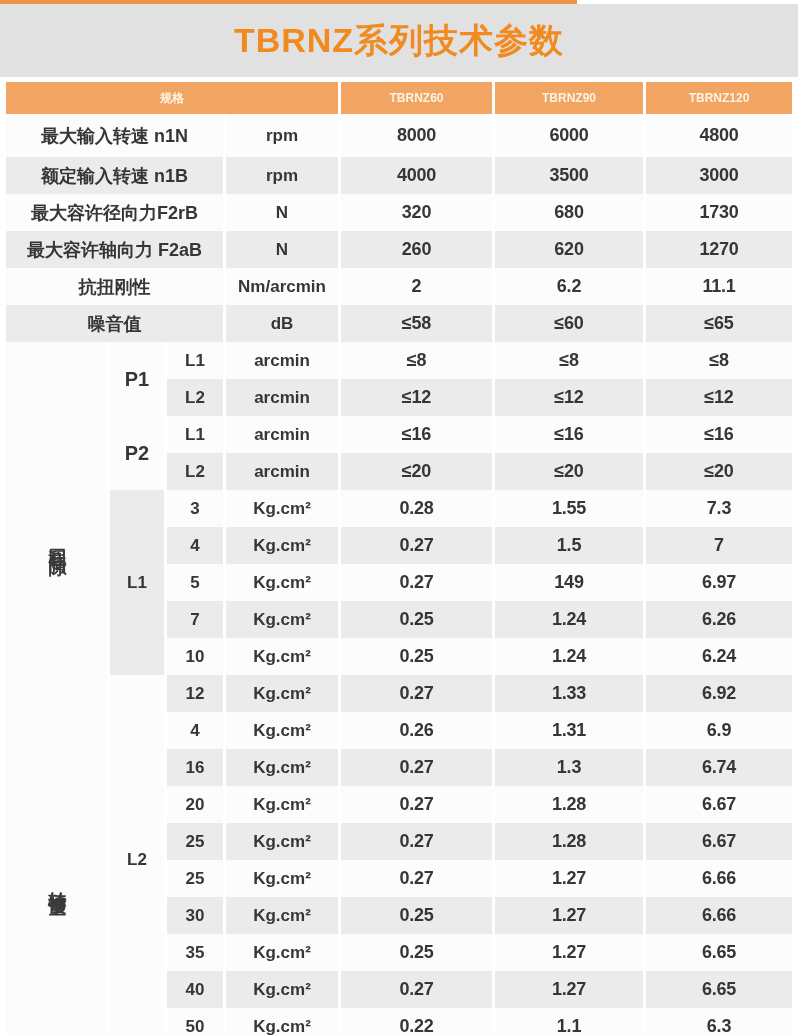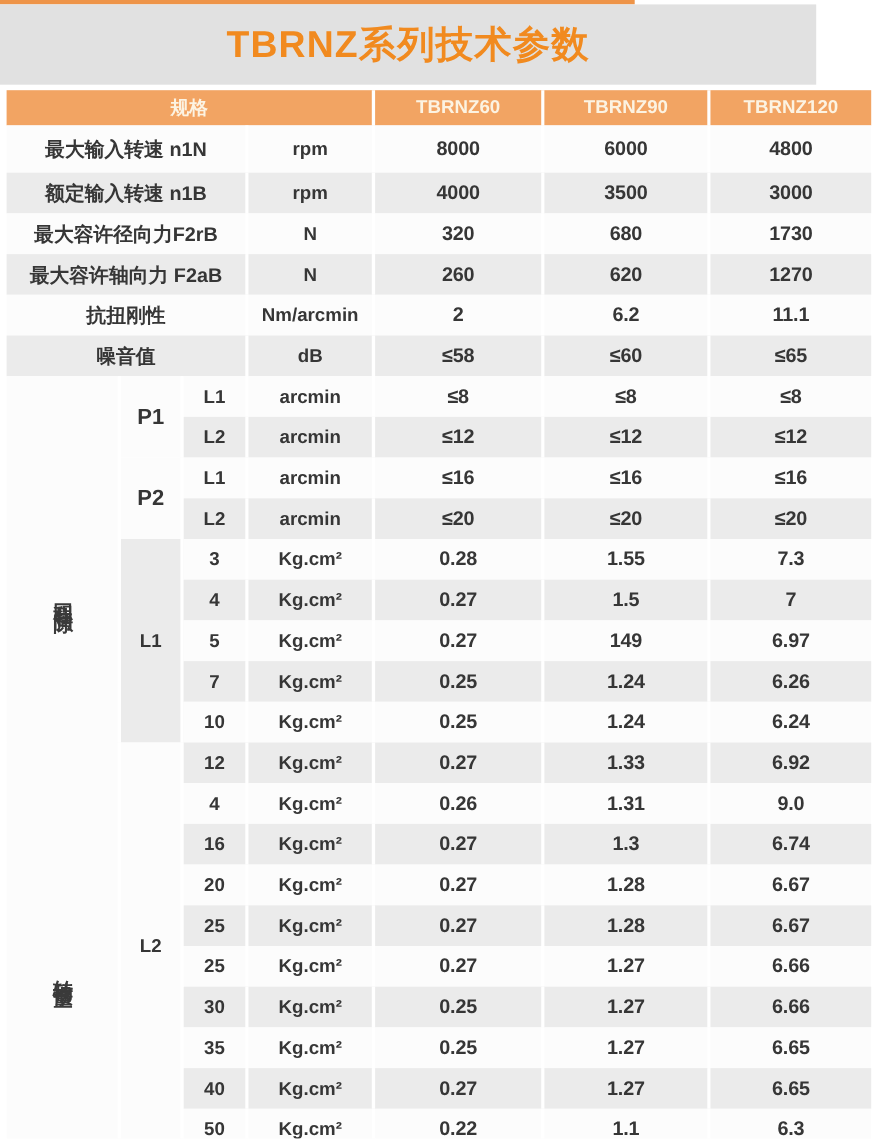--- a/index.html
+++ b/index.html
@@ -3,31 +3,31 @@
 <meta charset="utf-8">
 <style>
   html,body{margin:0;padding:0;}
   body{
     width:798px;height:1035px;overflow:hidden;position:relative;
     background:#ffffff;
     font-family:"Liberation Sans","DejaVu Sans",sans-serif;
     color:#363636;
   }
   .top-strip{position:absolute;left:0;top:0;width:577px;height:4px;background:#ee9448;}
-  .title-band{position:absolute;left:0;top:4px;width:742px;height:73px;background:#e1e1e1;
+  .title-band{position:absolute;left:0;top:4px;width:798px;height:73px;background:#e1e1e1;
     display:flex;align-items:center;justify-content:center;}
   .page-title{font-size:34px;font-weight:800;color:#f18a1f;letter-spacing:1px;}
   table.spec{
     position:absolute;left:6px;top:82px;width:786px;
     border-collapse:separate;border-spacing:0;table-layout:fixed;
   }
   td,th{padding:0;text-align:center;vertical-align:middle;overflow:hidden;
     border-right:3px solid #ffffff;}
   td:last-child,th:last-child{border-right:none;}
-  thead th{height:32px;background:#f2a463;color:#fcf3e2;font-size:17px;font-weight:700;}
+  thead th{height:32px;background:#f2a463;color:#fcf3e2;font-size:12px;font-weight:700;}
   tbody tr{height:37px;}
   tbody tr.first{height:43px;}
   tr.w td{background:#fcfcfc;}
   tr.g td{background:#ebebeb;}
   td.lab{font-size:18px;font-weight:700;text-align:center;}
   td.unit{font-size:17px;font-weight:600;margin-top:16px;}
   td.val{font-size:18px;font-weight:700;letter-spacing:-0.2px;}
   td.sub{font-size:17px;font-weight:700;}
   td.grade{background:#fcfcfc !important;font-size:20px;font-weight:700;}
   td.lgroup{font-size:17px;font-weight:700;}
@@ -182,21 +182,21 @@
         <td class="unit">Kg.cm²</td>
         <td class="val">0.27</td>
         <td class="val">1.33</td>
         <td class="val">6.92</td>
       </tr>
       <tr class="w">
         <td class="sub">4</td>
         <td class="unit">Kg.cm²</td>
         <td class="val">0.26</td>
         <td class="val">1.31</td>
-        <td class="val">9.0</td>
+        <td class="val">6.9</td>
       </tr>
       <tr class="g">
         <td class="sub">16</td>
         <td class="unit">Kg.cm²</td>
         <td class="val">0.27</td>
         <td class="val">1.3</td>
         <td class="val">6.74</td>
       </tr>
       <tr class="w">
         <td class="sub">20</td>

